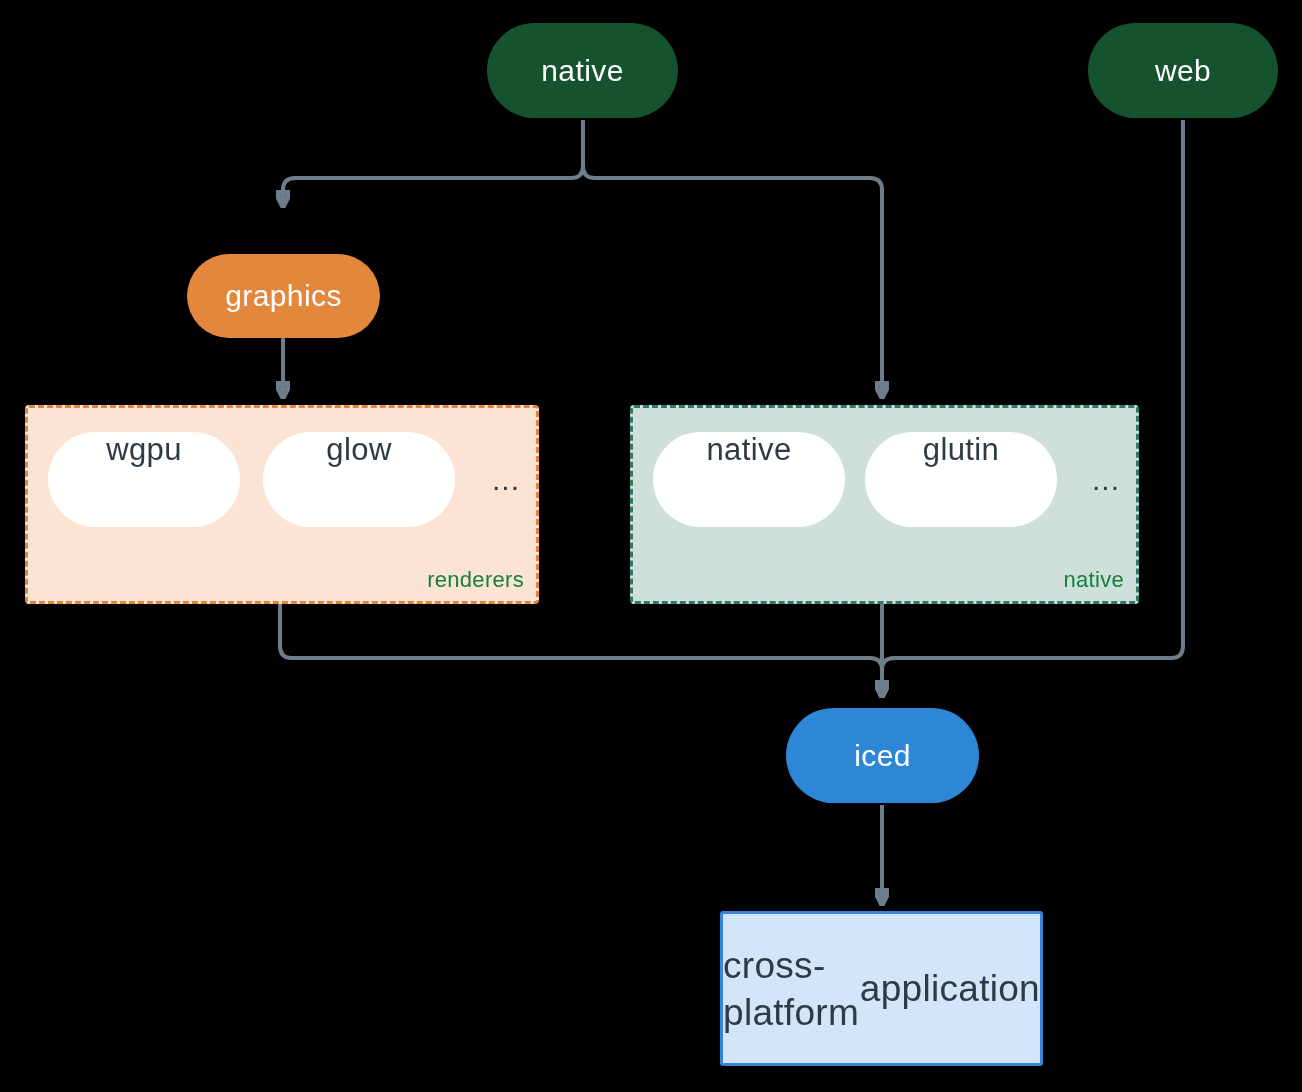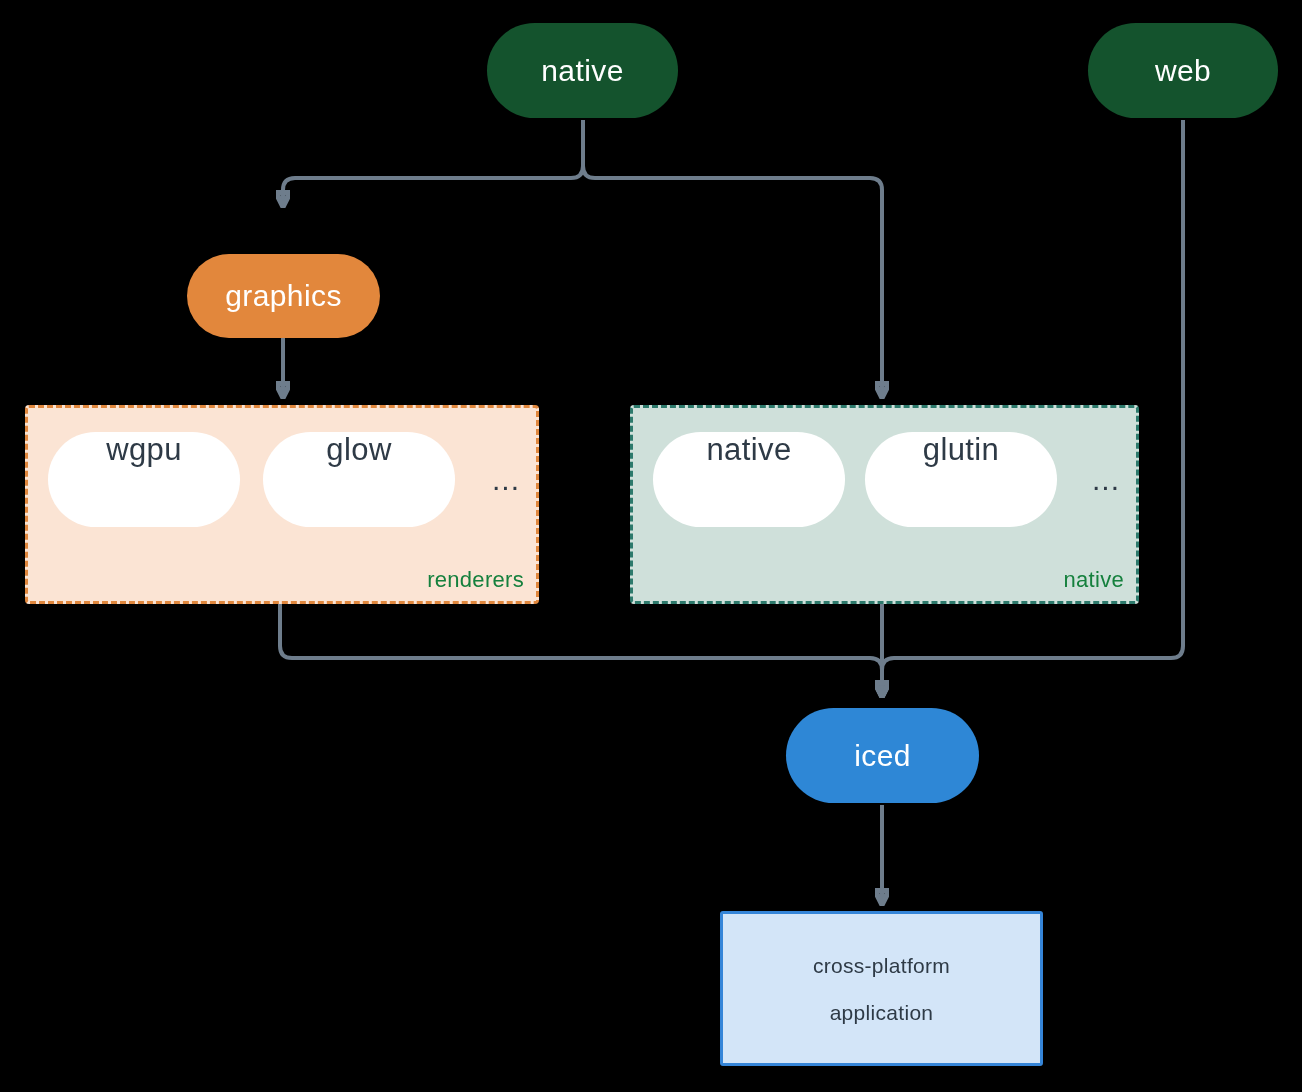--- a/index.html
+++ b/index.html
@@ -49,22 +49,22 @@
     display:flex;align-items:center;
     color:#2e3a46;font-size:30px;letter-spacing:1px;
   }
   .group-label{
     position:absolute;right:12px;bottom:8px;
     color:#15803d;font-size:22px;letter-spacing:.3px;
   }
   .app-box{
     position:absolute;left:720px;top:911px;width:323px;height:155px;
     background:#d3e5f8;border:3px solid #3585d8;border-radius:3px;
-    display:flex;flex-direction:column;align-items:center;justify-content:center;
-    color:#2e3a46;font-size:21px;line-height:47px;letter-spacing:.3px;
+    display:flex;align-items:center;justify-content:center;
+    color:#2e3a46;font-size:37px;line-height:47px;letter-spacing:.3px;
     box-sizing:border-box;
   }
 </style>
 </head>
 <body>
 
 <div class="stage">
 
   <svg class="connectors" width="1302" height="1092" viewBox="0 0 1302 1092">
     <defs>

